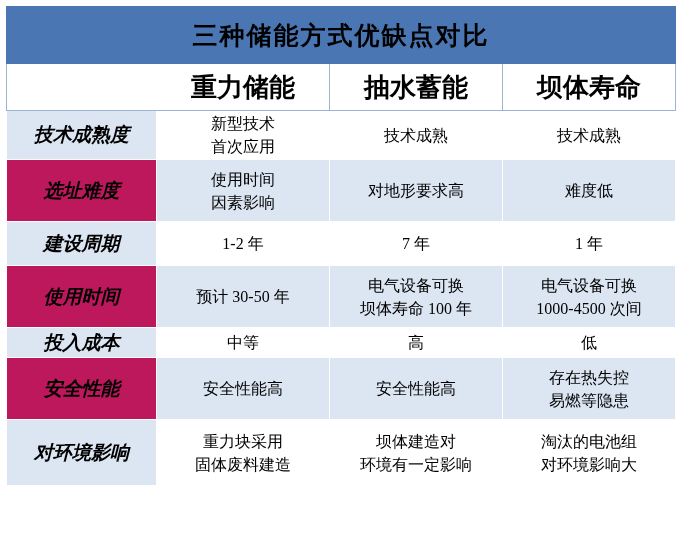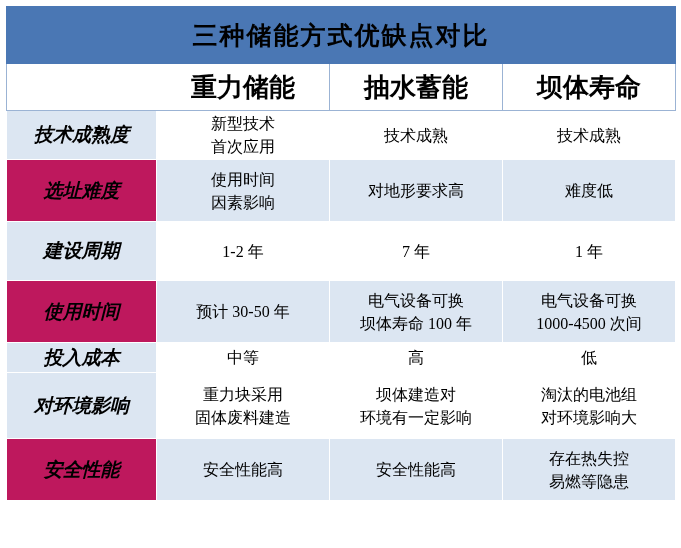--- a/index.html
+++ b/index.html
@@ -130,21 +130,21 @@
           <span class="l2">因素影响</span>
         </td>
         <td class="datacell shade">
           <span class="l2">对地形要求高</span>
         </td>
         <td class="datacell shade">
           <span class="l2">难度低</span>
         </td>
       </tr>
 
-      <tr style="height:59px;">
+      <tr style="height:44px;">
         <td class="rowlabel">建设周期</td>
         <td class="datacell">
           <span class="l2">1-2 年</span>
         </td>
         <td class="datacell">
           <span class="l2">7 年</span>
         </td>
         <td class="datacell">
           <span class="l2">1 年</span>
         </td>
@@ -171,44 +171,44 @@
           <span class="l2">中等</span>
         </td>
         <td class="datacell">
           <span class="l2">高</span>
         </td>
         <td class="datacell">
           <span class="l2">低</span>
         </td>
       </tr>
 
+      <tr style="height:62px;">
+        <td class="rowlabel alt">安全性能</td>
+        <td class="datacell shade">
+          <span class="l2">安全性能高</span>
+        </td>
+        <td class="datacell shade">
+          <span class="l2">安全性能高</span>
+        </td>
+        <td class="datacell shade">
+          <span class="l2">存在热失控</span>
+          <span class="l2">易燃等隐患</span>
+        </td>
+      </tr>
+
       <tr style="height:66px;">
         <td class="rowlabel">对环境影响</td>
         <td class="datacell">
           <span class="l2">重力块采用</span>
           <span class="l2">固体废料建造</span>
         </td>
         <td class="datacell">
           <span class="l2">坝体建造对</span>
           <span class="l2">环境有一定影响</span>
         </td>
         <td class="datacell">
           <span class="l2">淘汰的电池组</span>
           <span class="l2">对环境影响大</span>
-        </td>
-      </tr>
-
-      <tr style="height:62px;">
-        <td class="rowlabel alt">安全性能</td>
-        <td class="datacell shade">
-          <span class="l2">安全性能高</span>
-        </td>
-        <td class="datacell shade">
-          <span class="l2">安全性能高</span>
-        </td>
-        <td class="datacell shade">
-          <span class="l2">存在热失控</span>
-          <span class="l2">易燃等隐患</span>
         </td>
       </tr>
     </tbody>
   </table>
 </div>
 
 </body></html>

